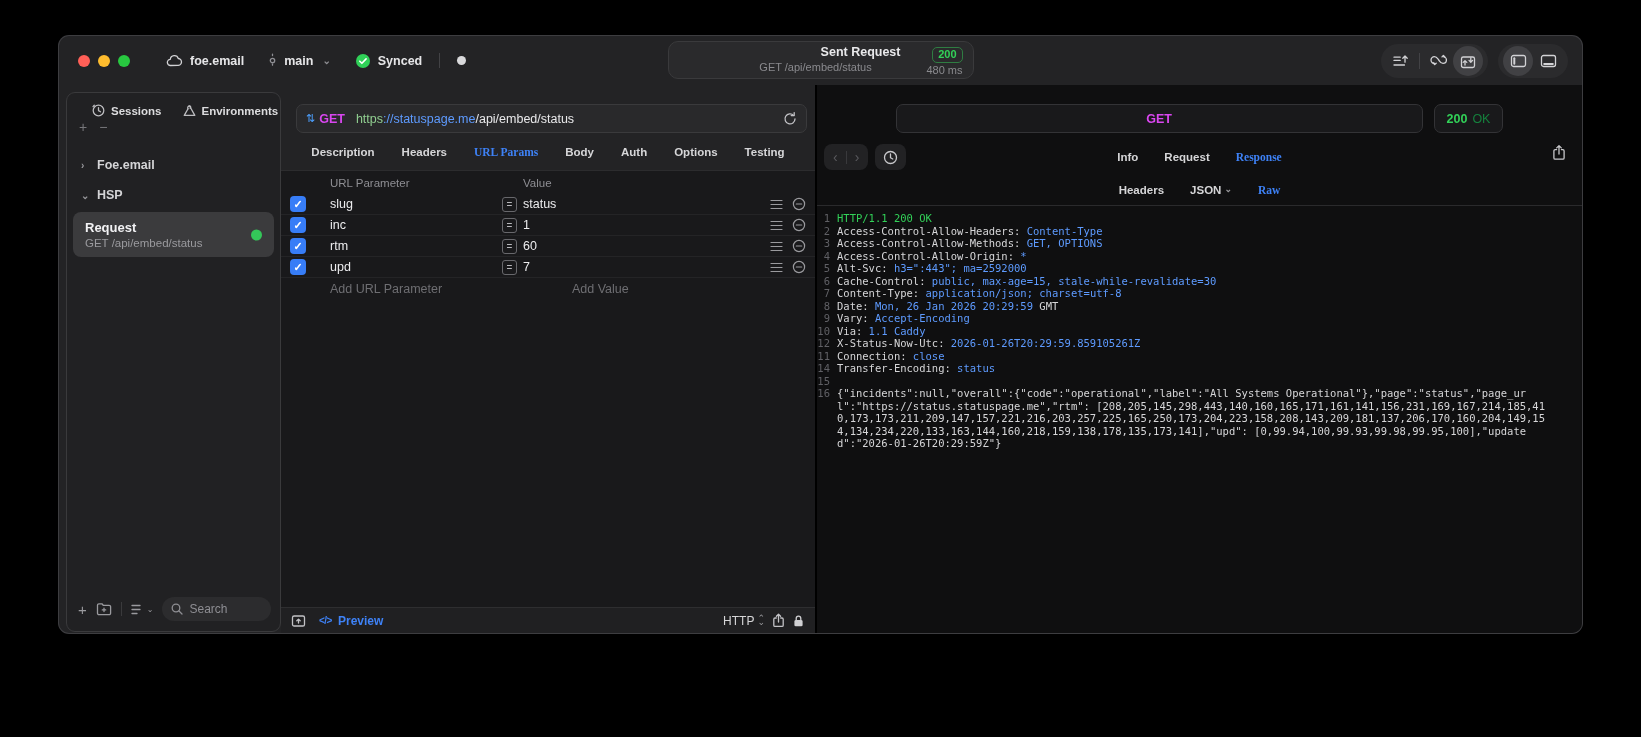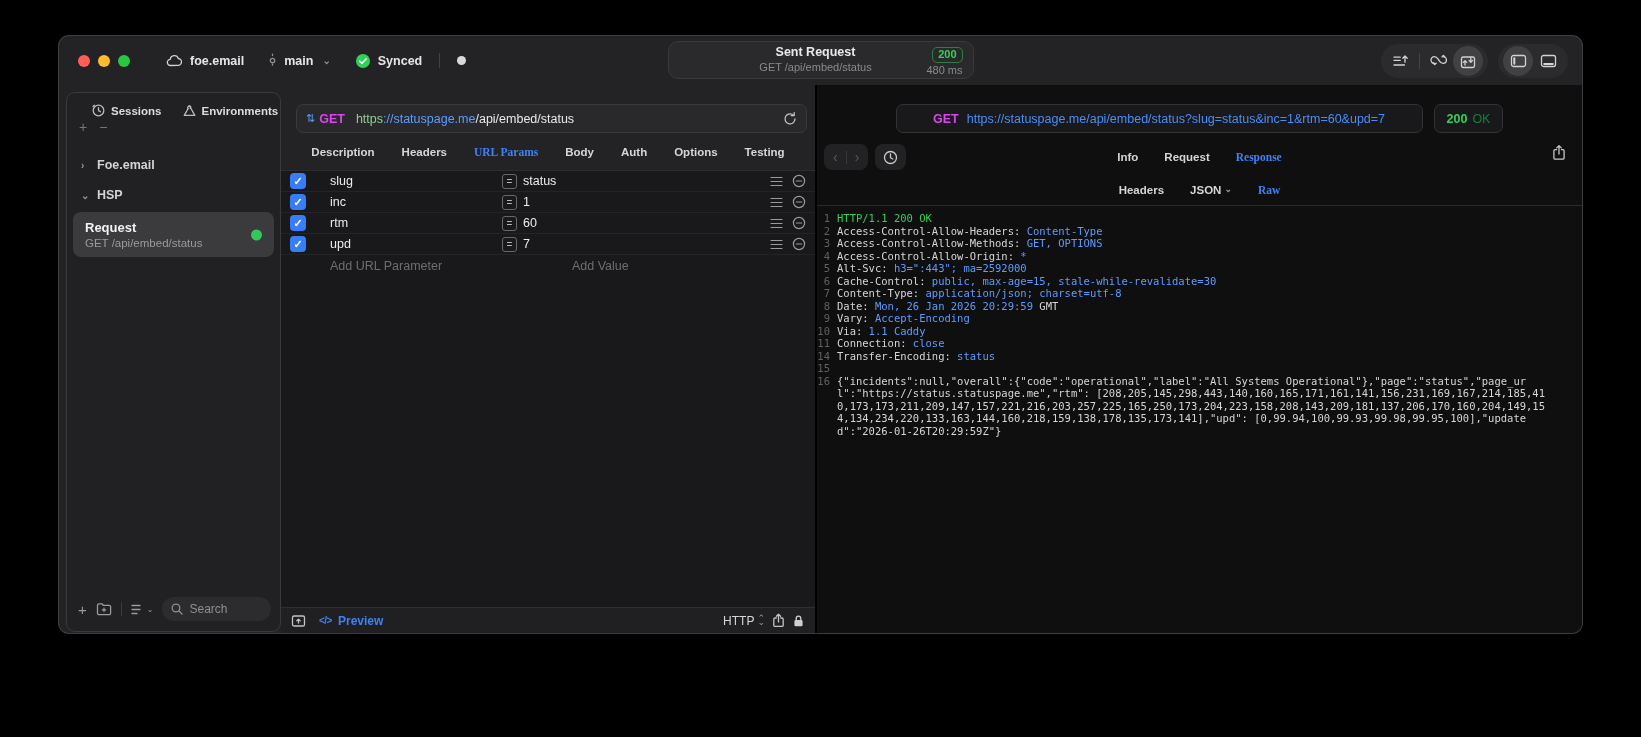--- a/index.html
+++ b/index.html
@@ -21,21 +21,21 @@
   .muted-ic { color:#a8a8ac; display:flex; align-items:center; }
   .chev-small { color:#8e8e93; font-size:10px; margin-left:2px; }
   .vdiv { width:1px; height:15px; background:#424245; margin:0 10px; }
   .dot-white { width:9px; height:9px; border-radius:50%; background:#d9d9db; }
 
   .title-pill { position:absolute; left:50%; top:5px; transform:translateX(-50%);
                 width:306px; height:38px; background:#2a2a2c; border:1px solid #3a3a3c;
                 border-radius:10px; display:flex; align-items:center; }
   .tp-spacer { width:62px; }
   .tp-center { flex:1; text-align:center; line-height:1.25; }
-  .tp-title { font-size:12.5px; font-weight:700; color:#e9e9eb; }
+  .tp-title { font-size:12.5px; font-weight:700; color:#e9e9eb;text-align:right; }
   .tp-sub { font-size:11px; color:#8a8a8e; }
   .tp-right { width:72px; text-align:right; padding-right:10px; line-height:1.2; }
   .code-badge { display:inline-block; font-size:11px; font-weight:700; color:#32d158;
                 border:1px solid #2f7d42; border-radius:5px; padding:0 5px; }
   .tp-ms { font-size:11px; color:#8a8a8e; margin-top:1px; }
 
   .tb-right { position:absolute; right:14px; top:8px; display:flex; gap:10px; }
   .icon-pill { background:#2b2b2d; border-radius:17px; height:34px; display:flex;
                align-items:center; padding:0 5px; }
   .icon-btn { width:30px; height:30px; border-radius:50%; display:flex;
@@ -333,20 +333,24 @@
           <span class="tab">Description</span>
           <span class="tab">Headers</span>
           <span class="tab active">URL Params</span>
           <span class="tab">Body</span>
           <span class="tab">Auth</span>
           <span class="tab">Options</span>
           <span class="tab">Testing</span>
         </div>
 
       <div class="params">
+        <div class="p-header">
+          <span class="h-name">URL Parameter</span>
+          <span class="h-value">Value</span>
+        </div>
         <div>
             <div class="p-row">
               <span class="p-check">✓</span>
               <span class="p-name">slug</span>
               <span class="eq-box">=</span>
               <span class="p-value">status</span>
               <span class="row-ic">
                 <svg width="13" height="11" viewBox="0 0 13 11" fill="none" stroke="#9a9a9e" stroke-width="1.2" stroke-linecap="round">
                   <path d="M1 1.5h11M1 5.5h11M1 9.5h11"></path>
                 </svg>
@@ -447,21 +451,20 @@
               <path d="M4.2 6V4.4a2.3 2.3 0 0 1 4.6 0V6" stroke="#d0d0d3" stroke-width="1.3" fill="none"></path>
             </svg>
         </span>
       </div>
     </div>
 
     <div class="response">
       <div class="r-urlrow">
         <div class="r-urlbox">
           <span class="method-blue" style="margin-right:0">GET</span>
-          <span class="r-url">https://statuspage.me/api/embed/status?slug=status&amp;inc=1&amp;rtm=60&amp;upd=7</span>
         </div>
         <div class="r-status">
           <span class="code">200</span>
           <span class="ok">OK</span>
         </div>
       </div>
 
       <div class="r-navrow">
         <div class="nav-left">
           <div class="nav-pill">
@@ -530,20 +533,24 @@
           </div>
           <div class="b-line">
             <span class="b-gutter">9</span>
             <span class="b-content"><span class="seg-key">Vary: </span><span class="seg-val">Accept-Encoding</span></span>
           </div>
           <div class="b-line">
             <span class="b-gutter">10</span>
             <span class="b-content"><span class="seg-key">Via: </span><span class="seg-val">1.1 Caddy</span></span>
           </div>
           <div class="b-line">
+            <span class="b-gutter">12</span>
+            <span class="b-content"><span class="seg-key">X-Status-Now-Utc: </span><span class="seg-val">2026-01-26T20:29:59.859105261Z</span></span>
+          </div>
+          <div class="b-line">
             <span class="b-gutter">11</span>
             <span class="b-content"><span class="seg-key">Connection: </span><span class="seg-val">close</span></span>
           </div>
           <div class="b-line">
             <span class="b-gutter">14</span>
             <span class="b-content"><span class="seg-key">Transfer-Encoding: </span><span class="seg-val">status</span></span>
           </div>
           <div class="b-line">
             <span class="b-gutter">15</span>
             <span class="b-content"></span>

